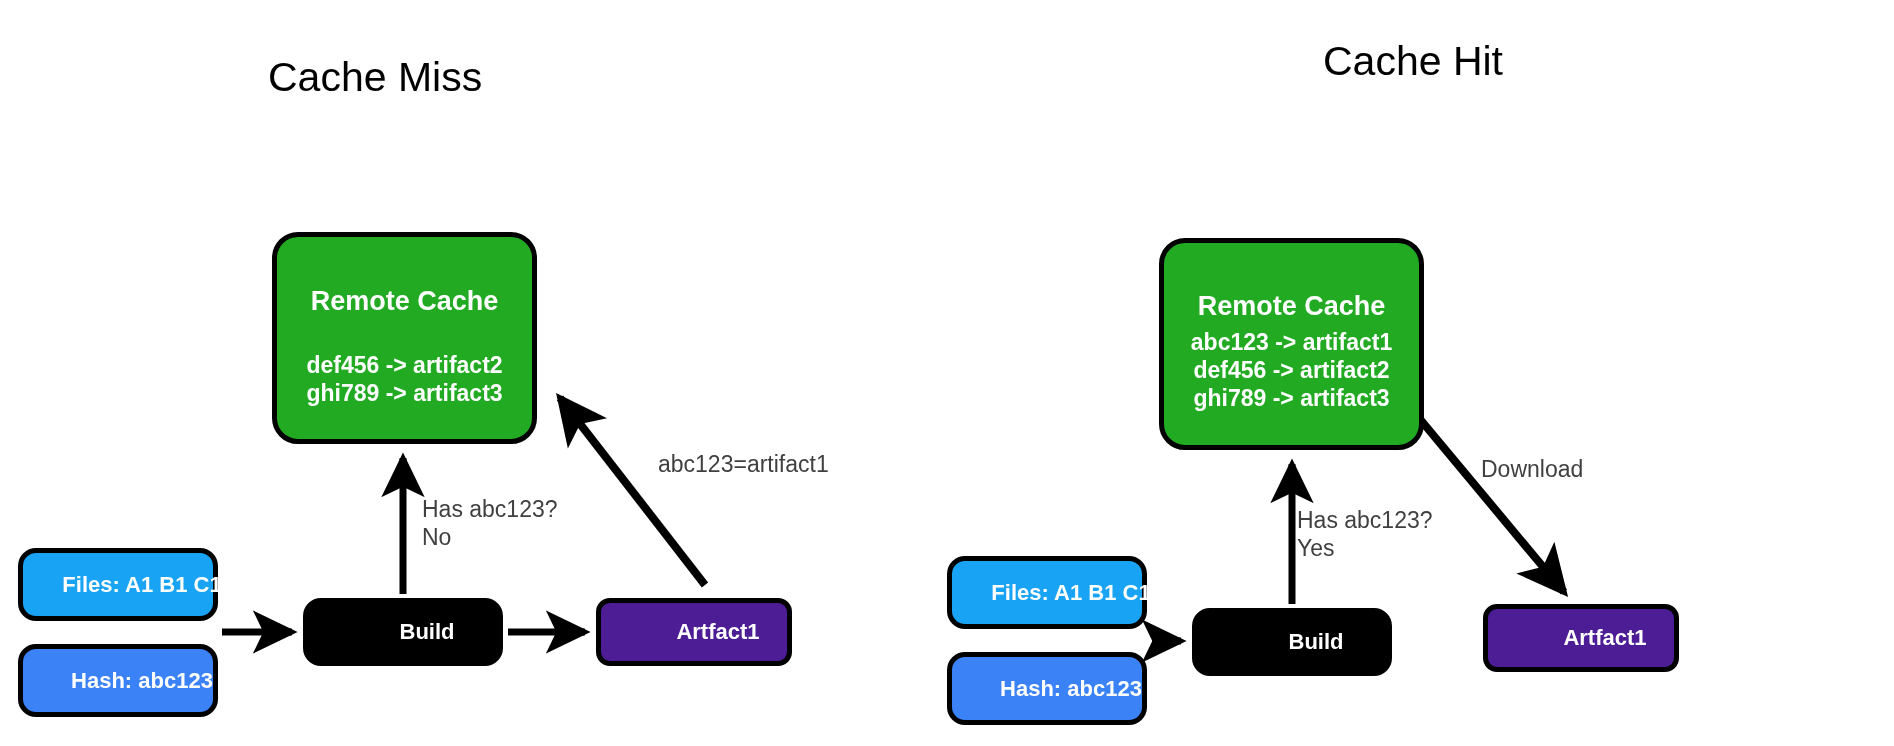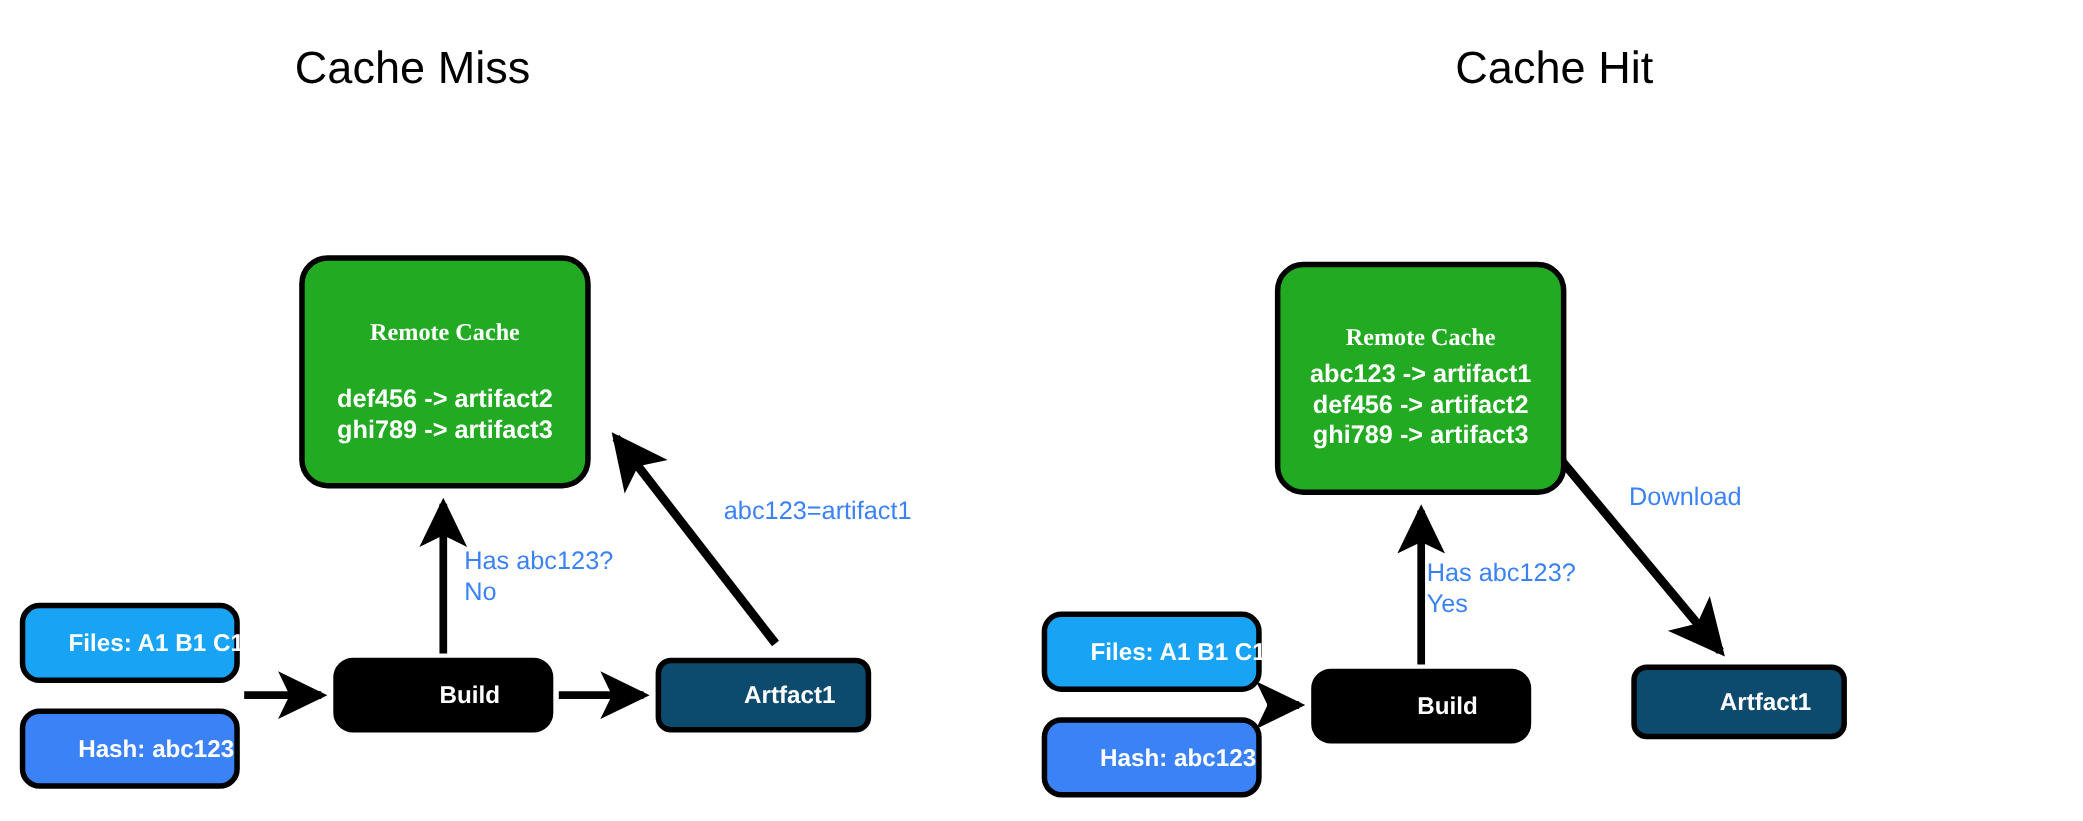--- a/index.html
+++ b/index.html
@@ -59,74 +59,73 @@
   }
   .node.hash {
     background: #3b82f6;
     border-radius: 18px;
   }
   .node.build {
     background: #000000;
     border-radius: 18px;
   }
   .node.artifact {
-    background: #0c4a6e;
+    background: #4c1d95;
     border-radius: 14px;
   }
 
   .cache-title {
-    font-size: 22px;
+    font-size: 27px;
     font-weight: bold;
     line-height: 1.1;
-    font-family: Liberation Serif, serif;
   }
   .cache-entry {
     font-size: 23px;
     font-weight: bold;
     line-height: 1.22;
     white-space: nowrap;
   }
   .node-label {
     font-size: 22px;
     font-weight: bold;
     white-space: nowrap;
     margin-left: 48px;
   }
 
   .edge-label {
     position: absolute;
     font-size: 23px;
-    color: #3b82f6;
+    color: #404040;
     font-weight: 400;
     line-height: 1.22;
     white-space: pre;
     font-family: "Liberation Sans", sans-serif;
   }
 
   
-  #miss-title       { left: 268px; top: 38px; }
+  #miss-title       { left: 268px; top: 54px; }
   #miss-cache       { left: 272px; top: 232px; width: 265px; height: 212px; padding-top: 18px; }
   #miss-cache .cache-title { margin-bottom: 34px; }
   #miss-files       { left: 18px; top: 548px; width: 200px; height: 73px; }
   #miss-hash        { left: 18px; top: 644px; width: 200px; height: 73px; }
   #miss-build       { left: 303px; top: 598px; width: 200px; height: 68px; }
   #miss-artifact    { left: 596px; top: 598px; width: 196px; height: 68px; }
   #miss-lbl-has     { left: 422px; top: 495px; }
   #miss-lbl-store   { left: 658px; top: 450px; }
 
   
   #hit-title        { left: 376px; top: 38px; }
   #hit-cache        { left: 212px; top: 238px; width: 265px; height: 212px; padding-top: 16px; }
   #hit-cache .cache-title { margin-bottom: 6px; }
   #hit-files        { left: 0px; top: 556px; width: 200px; height: 73px; }
   #hit-hash         { left: 0px; top: 652px; width: 200px; height: 73px; }
   #hit-build        { left: 245px; top: 608px; width: 200px; height: 68px; }
   #hit-artifact     { left: 536px; top: 604px; width: 196px; height: 68px; }
   #hit-lbl-has      { left: 350px; top: 506px; }
-  #hit-lbl-download { left: 534px; top: 437px; }
+  #hit-lbl-download { left: 534px; top: 455px; }
 </style>
 </head>
 <body>
 
 <div id="stage">
 
   <div class="panel" id="panel-miss">
 
     <svg class="svg-layer" viewBox="0 0 947 746" width="947" height="746">
       <defs>

